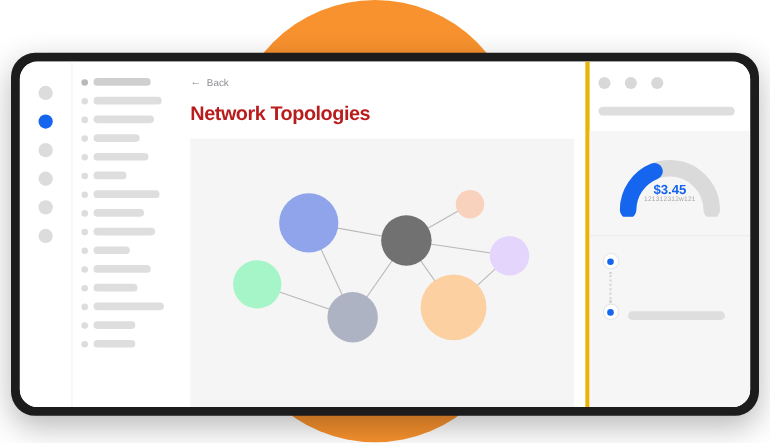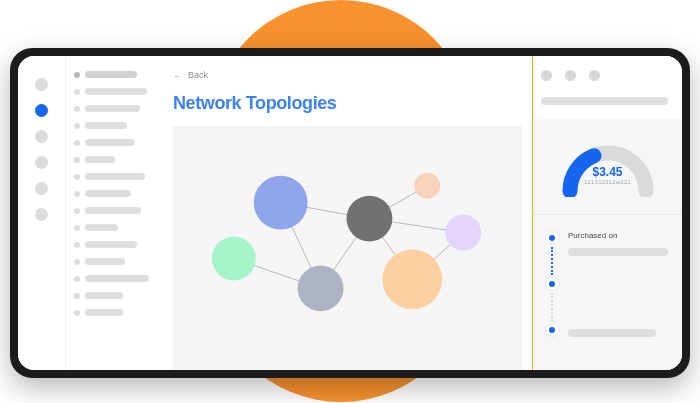--- a/index.html
+++ b/index.html
@@ -141,42 +141,42 @@
     width: max-content;
   }
   #back-arrow {
     font-size: 10px;
     line-height: 1;
     color: #8d8d93;
   }
   #page-title {
     font-size: 18px;
     font-weight: bold;
-    color: #3b82f6;
+    color: #b91c1c;
     letter-spacing: -0.4px;
     margin: 0 0 12px 0;
   }
 
   
   #graph-canvas {
     background: #f5f5f5;
     flex: 1 1 auto;
     position: relative;
     overflow: hidden;
     margin-right: 10px;
     min-height: 0;
   }
   #graph-svg { display: block; width: 100%; height: 100%; }
 
   
   #right-panel {
     width: 150px;
     flex: 0 0 150px;
     background: #ffffff;
-    border-left: 1px solid #eab308;
+    border-left: 4px solid #eab308;
     display: flex;
     flex-direction: column;
     box-sizing: border-box;
     justify-content: center;
   }
   #win-controls {
     display: flex;
     gap: 13px;
     justify-content: flex-start;
     padding: 14px 0 0 8px;
@@ -432,32 +432,20 @@
           <div id="gauge-caption">121312312w121</div>
         </div>
       </div>
 
       <div id="timeline">
           <div class="tl-item">
             <div class="tl-marker-col">
               <div class="tl-dot-ring">
                 <div class="tl-dot"></div>
               </div>
-              <div class="tl-line"></div>
-            </div>
-            <div class="tl-body">
-              <div class="tl-label">Purchased on</div>
-              <div class="tl-skeleton" style="width: 100px;"></div>
-            </div>
-          </div>
-          <div class="tl-item">
-            <div class="tl-marker-col">
-              <div class="tl-dot-ring">
-                <div class="tl-dot"></div>
-              </div>
               <div class="tl-line muted"></div>
             </div>
           </div>
           <div class="tl-item">
             <div class="tl-marker-col">
               <div class="tl-dot-ring">
                 <div class="tl-dot"></div>
               </div>
             </div>
             <div class="tl-body">

